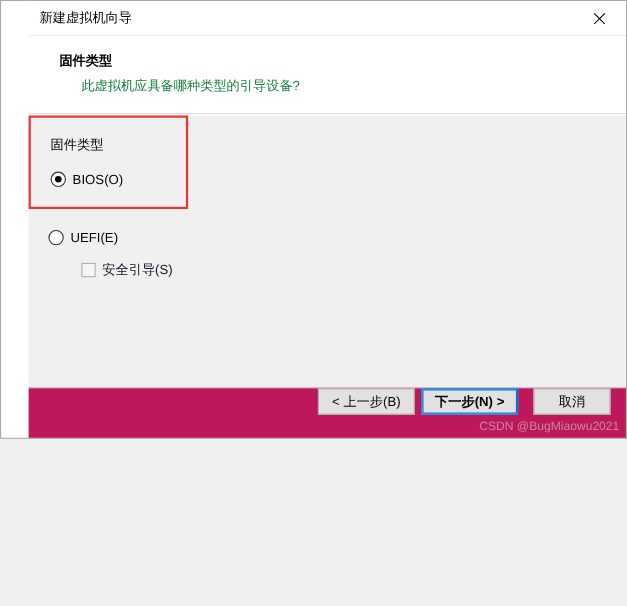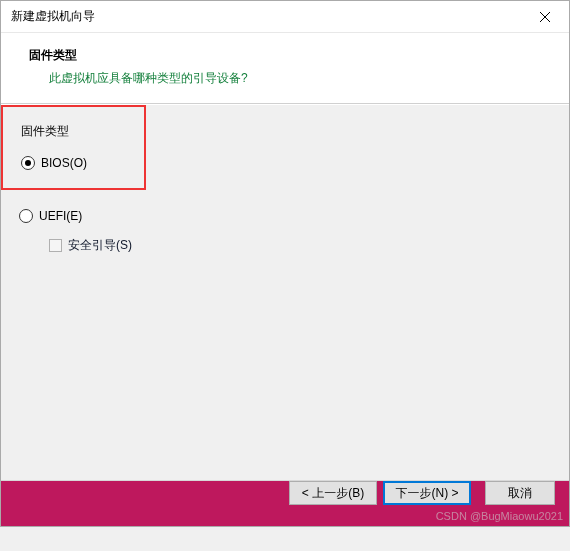--- a/index.html
+++ b/index.html
@@ -6,25 +6,26 @@
     body {
       font-family: "Microsoft YaHei", "Segoe UI", Tahoma, sans-serif;
       font-size: 12px;
       background: #f0f0f0;
       width: 570px;
       height: 551px;
       overflow: hidden;
     }
     .window {
       width: 570px;
-      height: 527px;
+      height: 399px;
       background: #ffffff;
       border: 1px solid #aaaaaa;
       display: flex;
       flex-direction: column;
+      padding-left: 25px;
     }
     .titlebar {
       height: 32px;
       background: #ffffff;
       display: flex;
       align-items: center;
       padding: 0 4px 0 10px;
       border-bottom: 1px solid #e8e8e8;
     }
     .titlebar-title {
@@ -138,20 +139,21 @@
       font-size: 12px;
       font-family: inherit;
       cursor: pointer;
       padding: 0 10px;
     }
     .btn.primary {
       border: 1px solid #0078d7;
       outline: 1px solid #0078d7;
       outline-offset: -2px;
       background: #e1e1e1;
+      font-weight: bold;
     }
     .btn.cancel { margin-left: 8px; min-width: 70px; }
     .watermark {
       position: absolute;
       right: 6px;
       bottom: 4px;
       font-size: 11px;
       color: #cccccc;
       opacity: 0.6;
       pointer-events: none;

